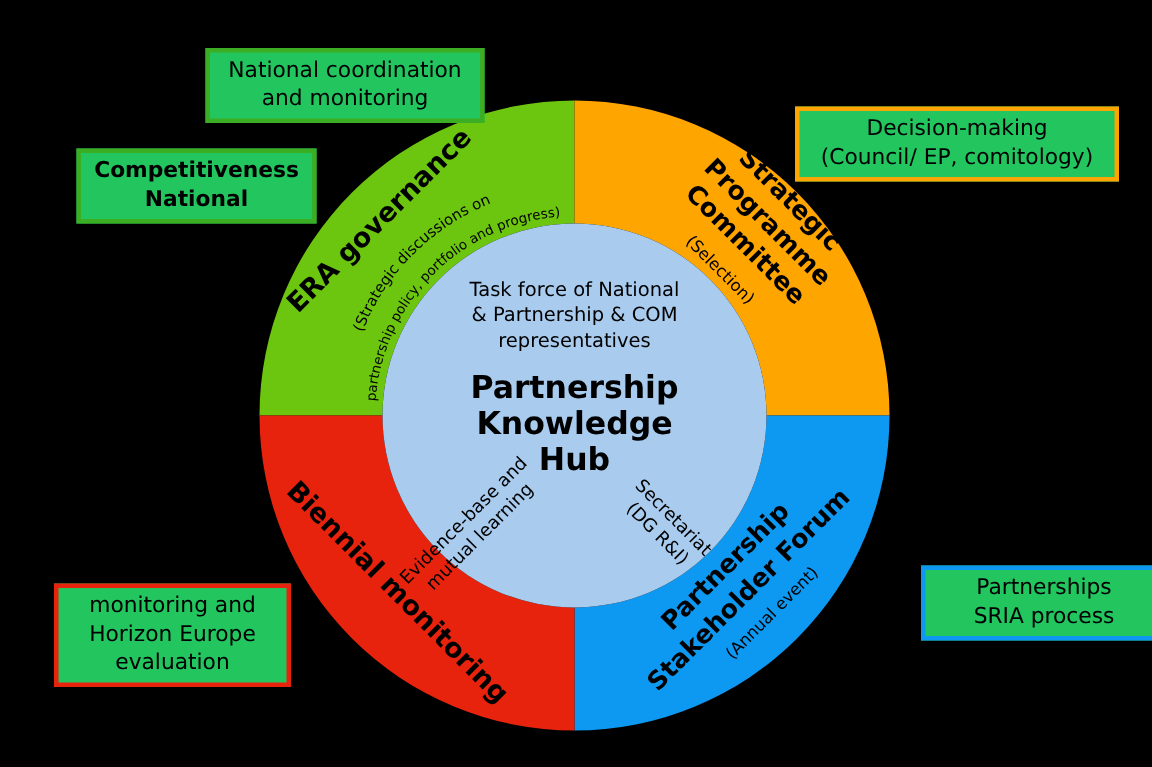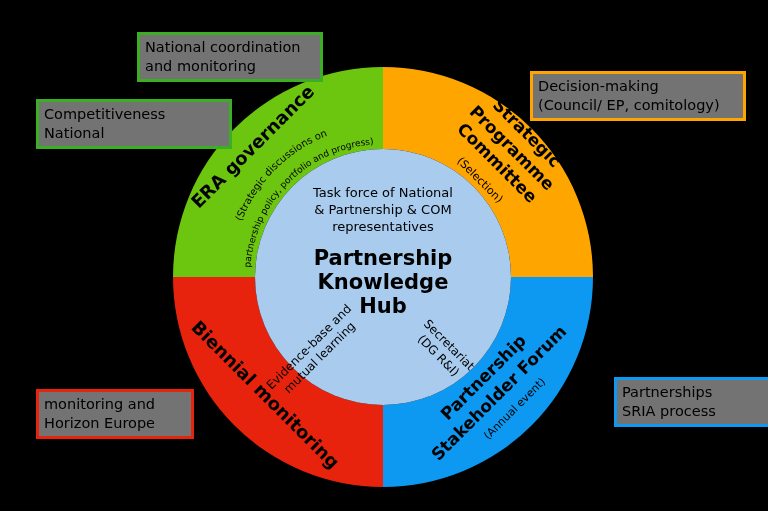--- a/index.html
+++ b/index.html
@@ -16,24 +16,24 @@
     .q-title   { font-weight: bold; font-size: 18px; }
     .q-title-sm{ font-weight: bold; font-size: 17px; }
     .q-sub     { font-size: 10px; }
     .q-sub2    { font-size: 9px; }
     .q-sub3    { font-size: 11px; }
     .hub-body  { font-size: 13px; }
     .hub-title { font-weight: bold; font-size: 21px; }
     .hub-side  { font-size: 12px; }
     .label-box {
       position: absolute;
-      background: #737373;
+      background: #22c55e;
       border: 3px solid #000000;
       color: #000000;
-      text-align: left;
+      text-align: center;
       font-size: 14.5px;
       line-height: 1.32;
       padding: 3px 5px;
       box-sizing: border-box;
     }
     .label-box div { white-space: nowrap; }
   </style>
 </head>
 <body>
 
@@ -103,33 +103,34 @@
       <text class="hub-side" text-anchor="middle" y="-6">Secretariat</text>
       <text class="hub-side" text-anchor="middle" y="9">(DG R&amp;I)</text>
     </g>
   </svg>
 
   <div class="label-box" style="left: 137px; top: 32px; width: 186px; border-color: rgb(59, 174, 36);">
     <div>National coordination</div>
     <div>and monitoring</div>
   </div>
 
-  <div class="label-box" style="left: 36px; top: 99px; width: 196px; border-color: rgb(59, 174, 36);">
+  <div class="label-box" style="left: 51px; top: 99px; width: 160px; border-color: rgb(59, 174, 36); font-weight: bold;">
     <div>Competitiveness</div>
     <div>National</div>
   </div>
 
   <div class="label-box" style="left: 530px; top: 71px; width: 216px; border-color: rgb(255, 165, 0);">
     <div>Decision-making</div>
     <div>(Council/ EP, comitology)</div>
   </div>
 
   <div class="label-box" style="left: 36px; top: 389px; width: 158px; border-color: rgb(232, 35, 13);">
     <div>monitoring and</div>
     <div>Horizon Europe</div>
+    <div>evaluation</div>
   </div>
 
   <div class="label-box" style="left: 576px; top: 377px; width: 164px; border-color: rgb(13, 153, 242); margin-left: 38px;">
     <div>Partnerships</div>
     <div>SRIA process</div>
   </div>
 
 </div>
 
 </body></html>

